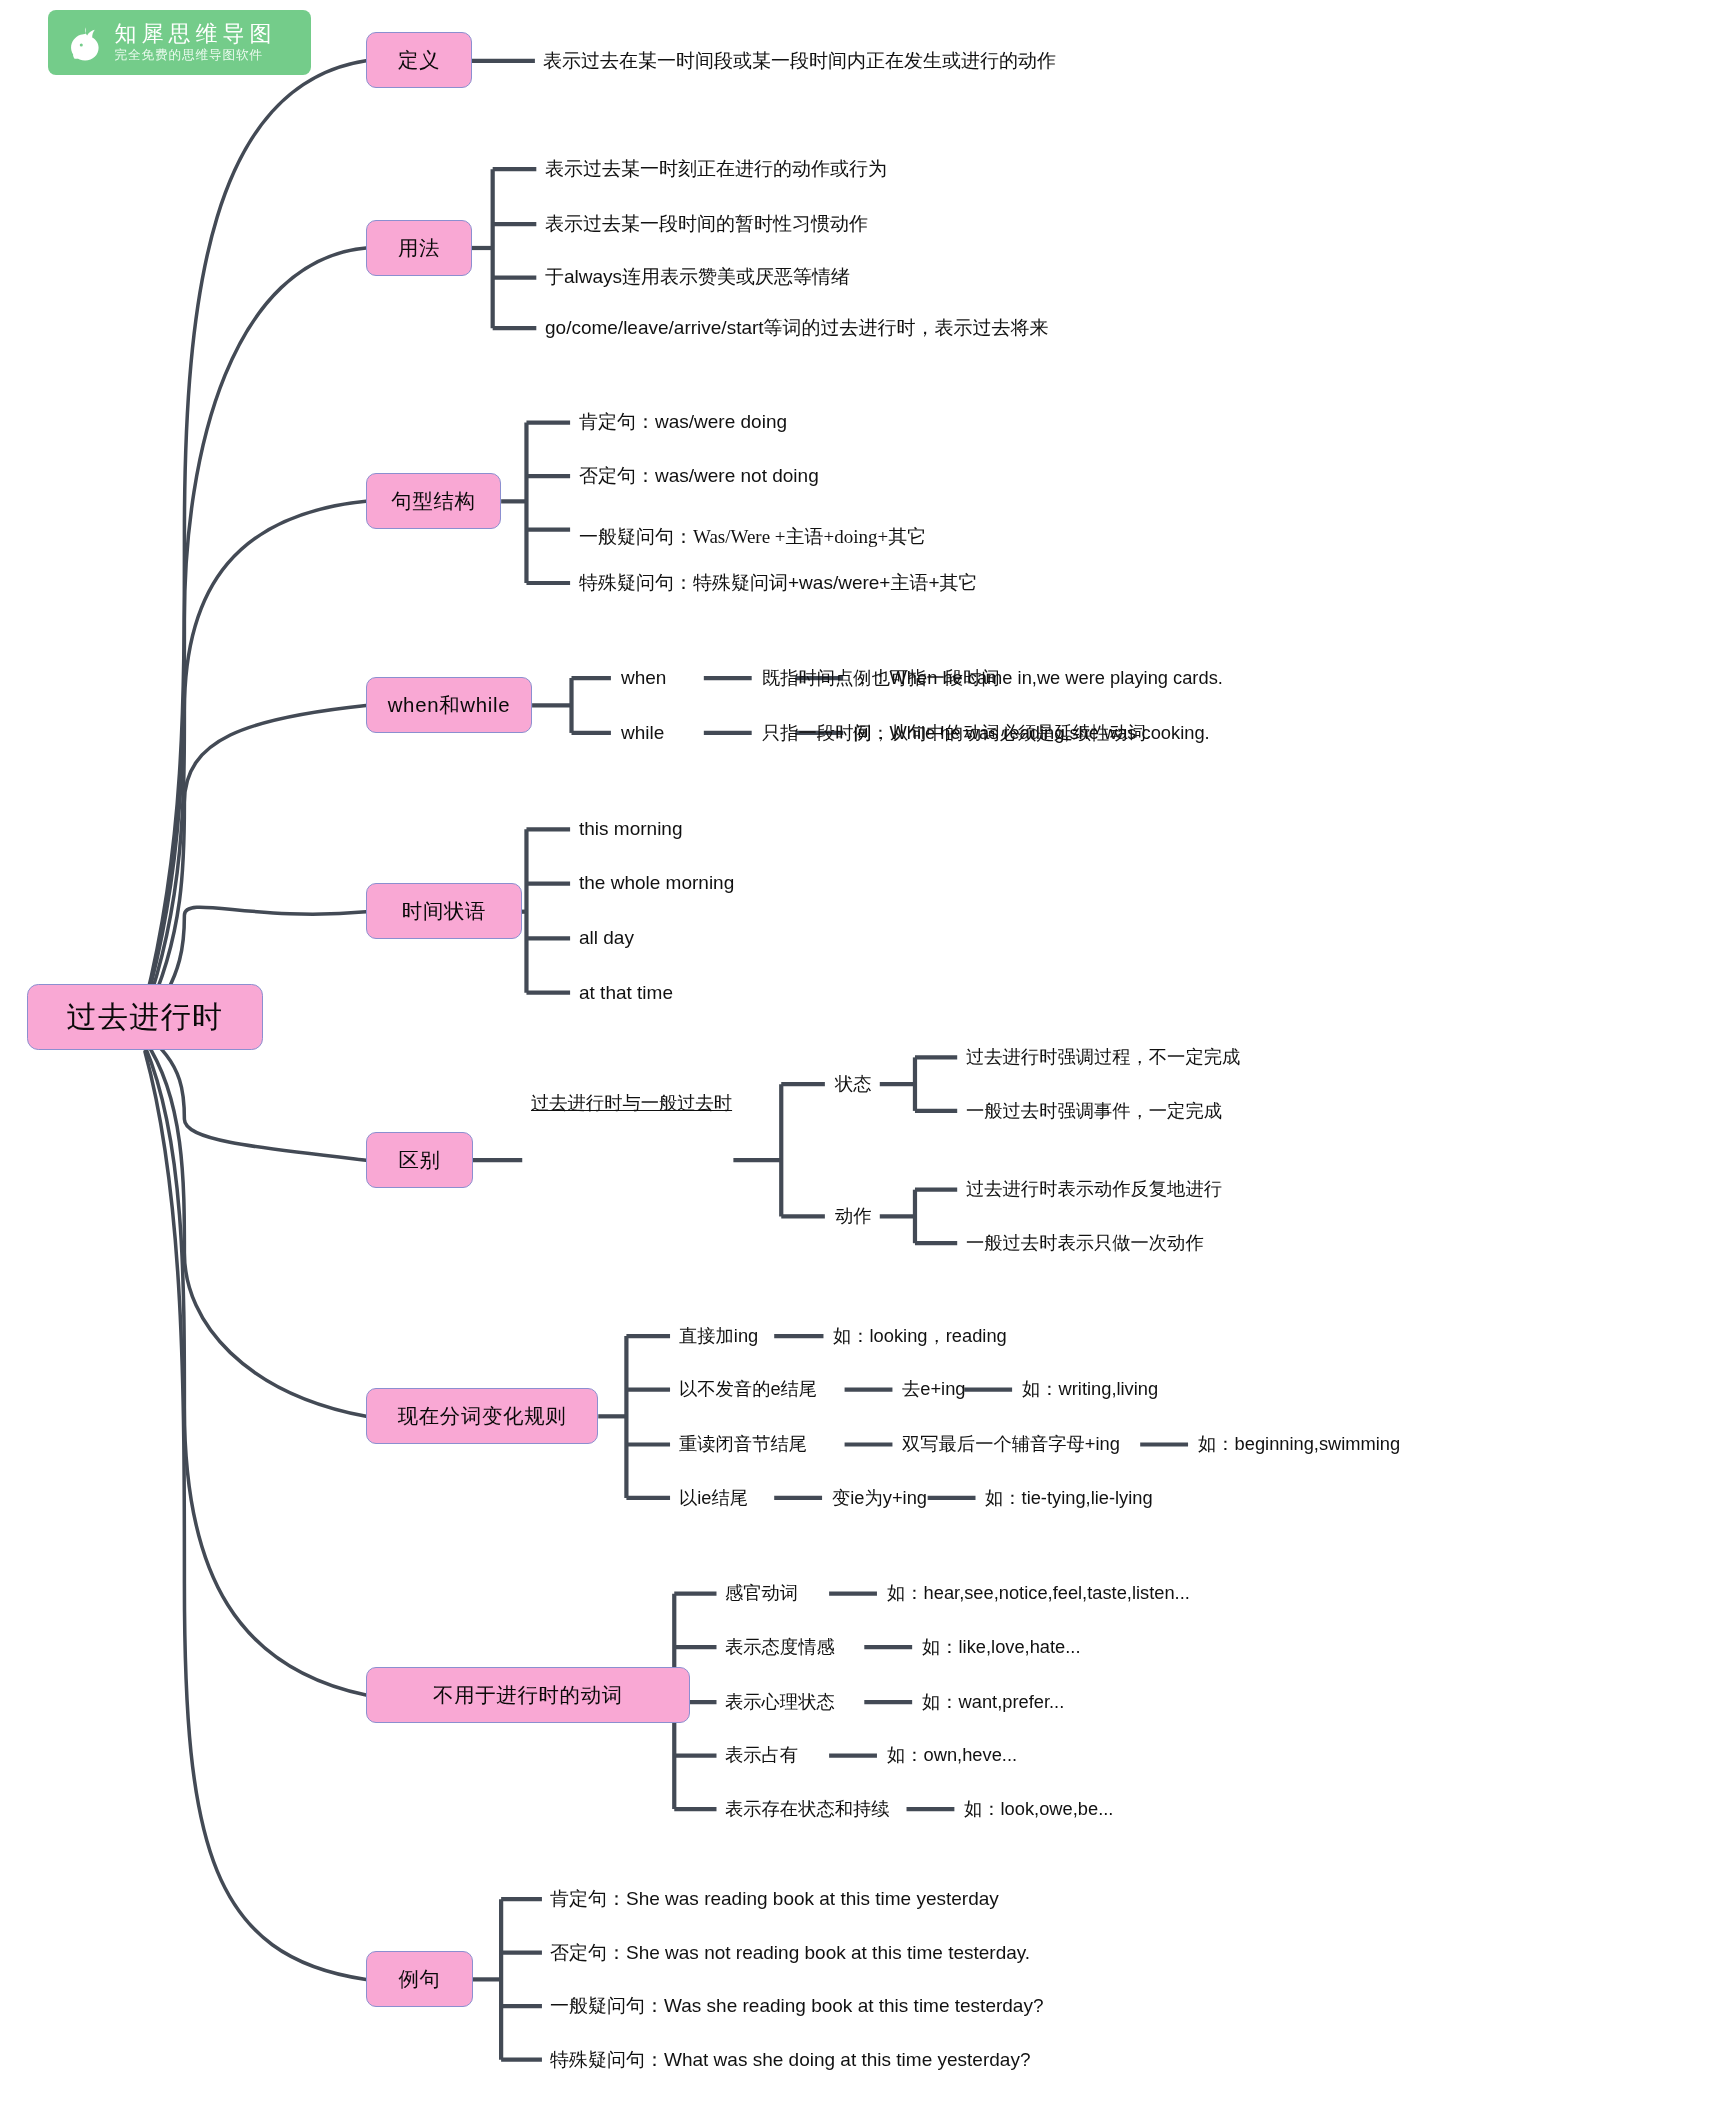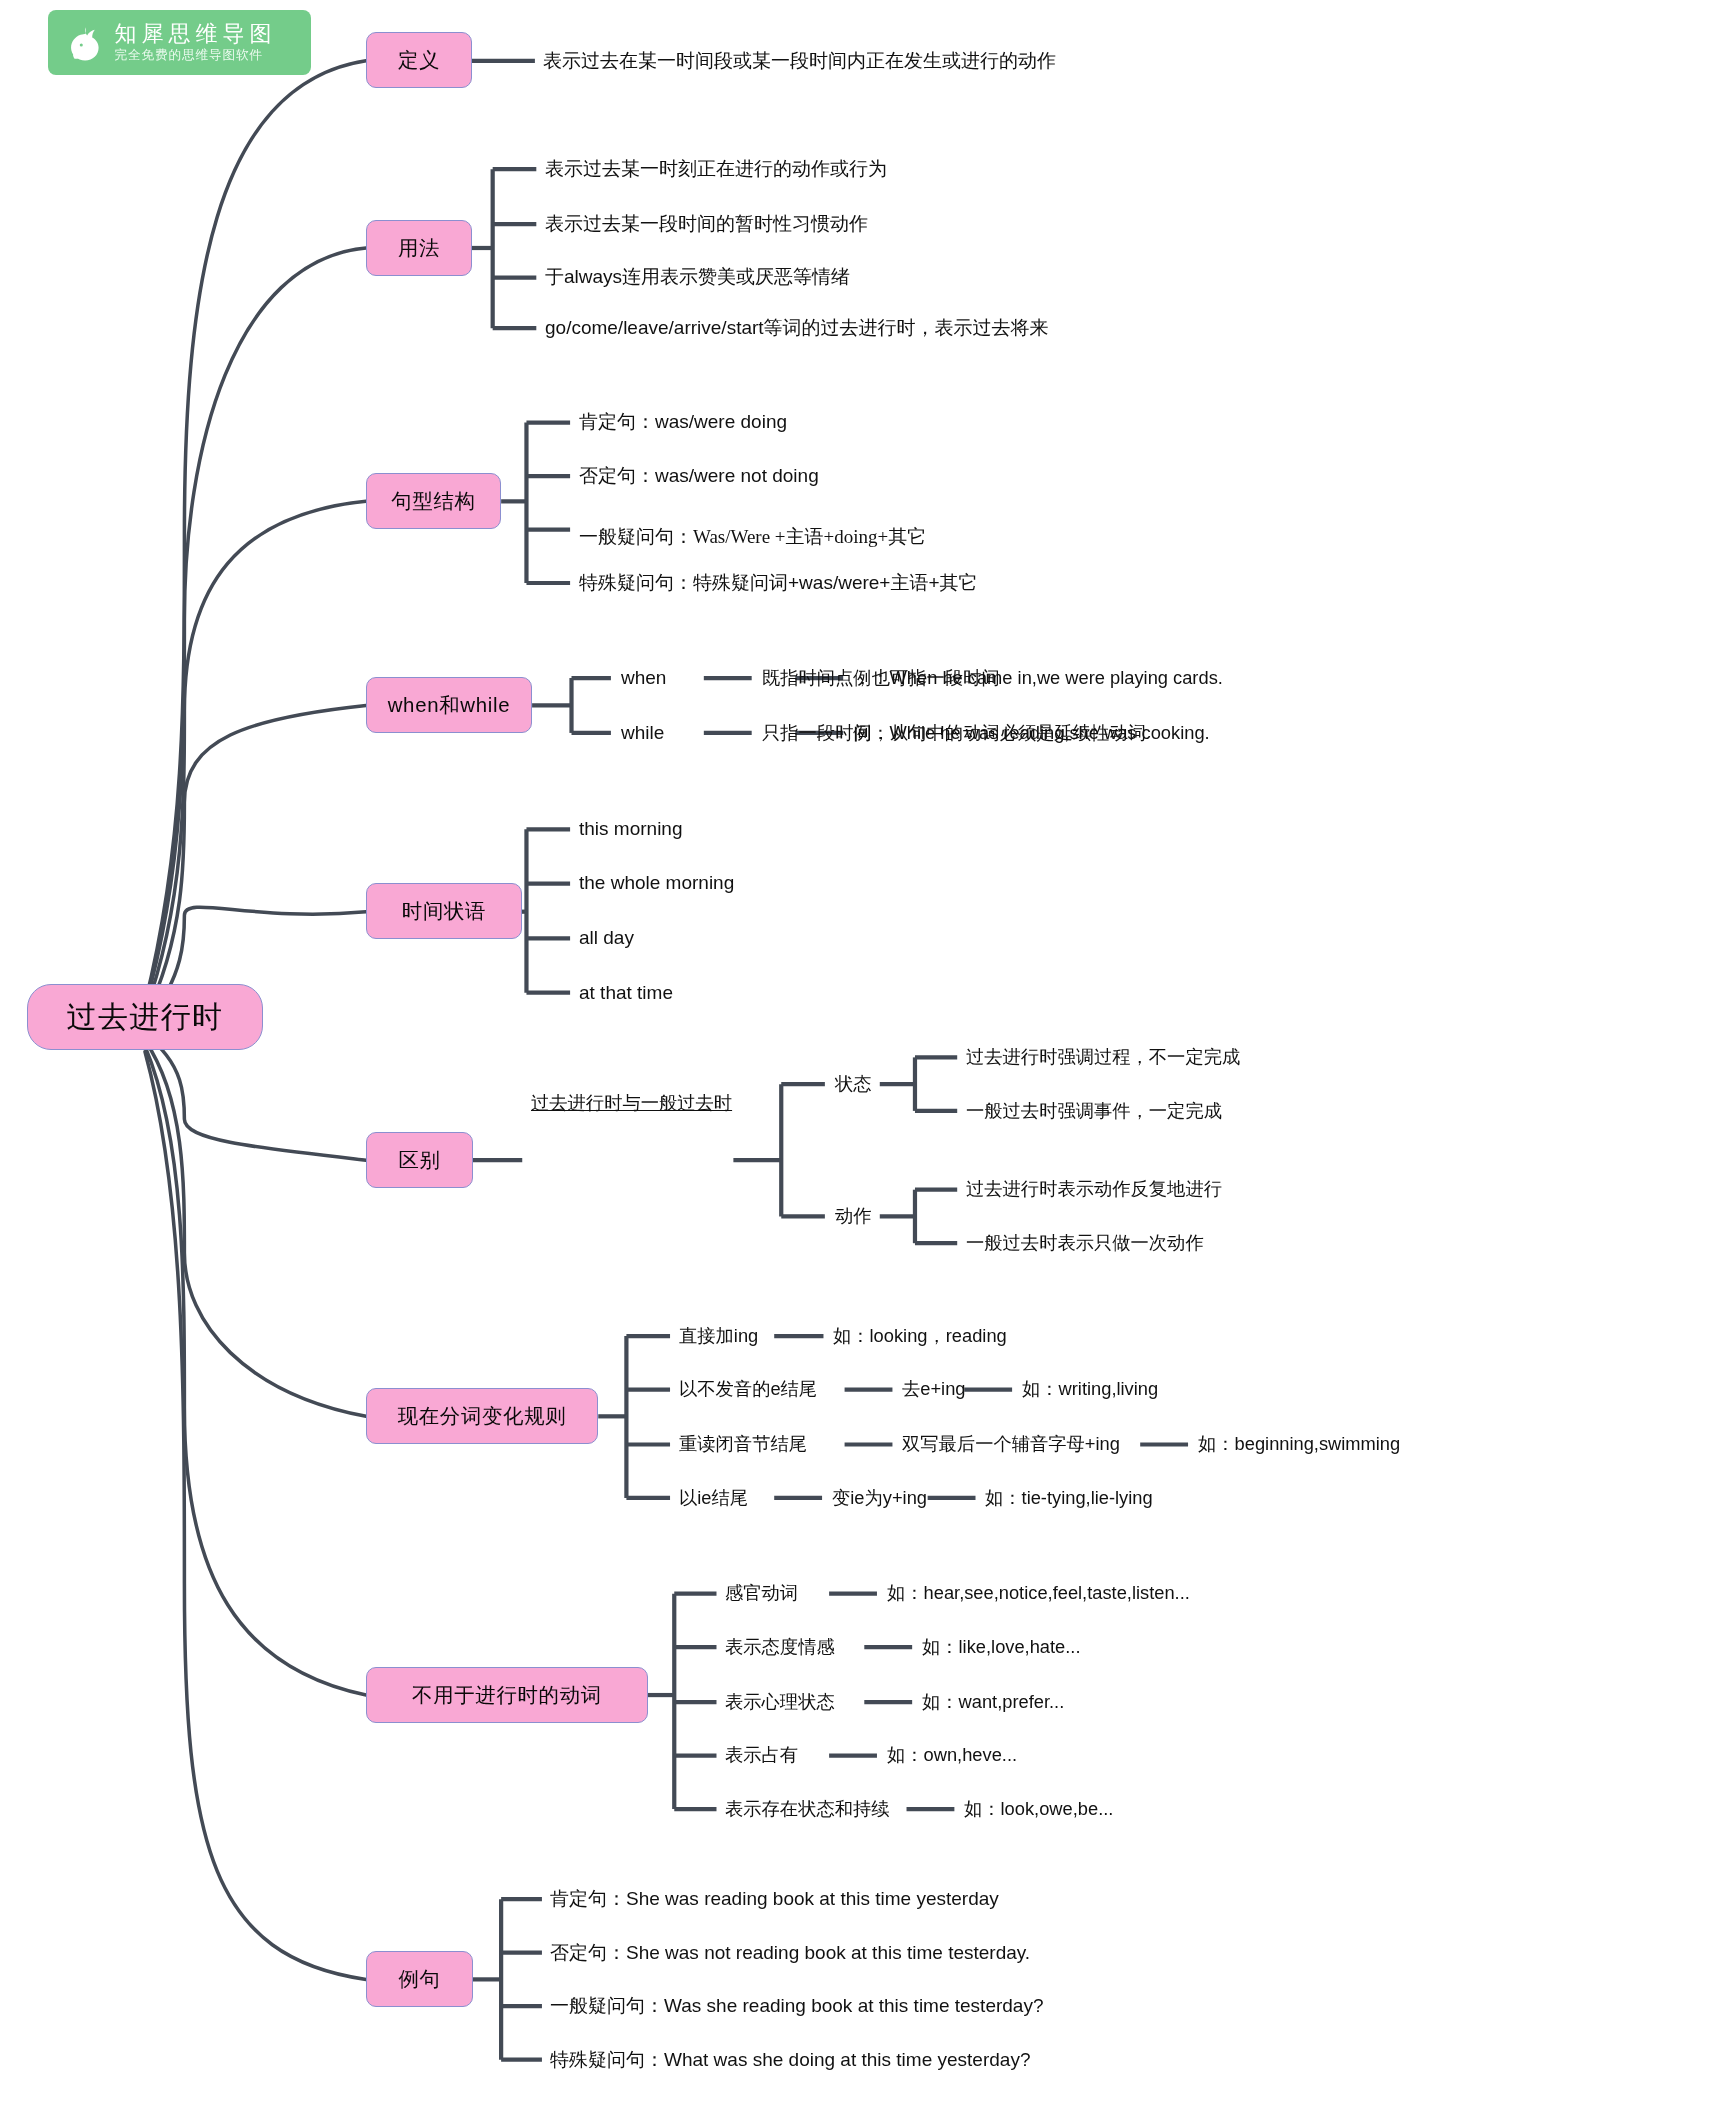--- a/index.html
+++ b/index.html
@@ -215,37 +215,37 @@
         <circle cx="27" cy="36" r="2.4" fill="#74cc8a"></circle>
         <path fill="#ffffff" d="M14 50c3 3 7 5 11 5-2 2-6 3-9 2-1-2-2-4-2-7z"></path>
       </svg>
     </span>
     <span class="logo-text">
       <span class="logo-title">知犀思维导图</span>
       <span class="logo-sub">完全免费的思维导图软件</span>
     </span>
   </div>
 
-  <div class="node root" style="left:27px; top:984px; width:236px; height:66px;border-radius:24px;">过去进行时</div>
+  <div class="node root" style="left:27px; top:984px; width:236px; height:66px;">过去进行时</div>
 
   <div class="node lvl1" style="left:366px; top:32px; width:106px; height:56px;">定义</div>
 
   <div class="node lvl1" style="left:366px; top:220px; width:106px; height:56px;">用法</div>
 
   <div class="node lvl1" style="left:366px; top:473px; width:135px; height:56px;">句型结构</div>
 
   <div class="node lvl1" style="left:366px; top:677px; width:166px; height:56px;">when和while</div>
 
   <div class="node lvl1" style="left:366px; top:883px; width:156px; height:56px;">时间状语</div>
 
   <div class="node lvl1" style="left:366px; top:1132px; width:107px; height:56px;">区别</div>
 
   <div class="node lvl1" style="left:366px; top:1388px; width:232px; height:56px;">现在分词变化规则</div>
 
-  <div class="node lvl1" style="left:366px; top:1667px; width:282px; height:56px;">不用于进行时的动词</div>
+  <div class="node lvl1" style="left:366px; top:1667px; width:324px; height:56px;">不用于进行时的动词</div>
 
   <div class="node lvl1" style="left:366px; top:1951px; width:107px; height:56px;">例句</div>
 
   <div class="leaf t28" style="left:543px; top:51px;">表示过去在某一时间段或某一段时间内正在发生或进行的动作</div>
 
   <div class="leaf t28" style="left:545px; top:159px;">表示过去某一时刻正在进行的动作或行为</div>
   <div class="leaf t28" style="left:545px; top:214px;">表示过去某一段时间的暂时性习惯动作</div>
   <div class="leaf t28" style="left:545px; top:267px;">于always连用表示赞美或厌恶等情绪</div>
   <div class="leaf t28" style="left:545px; top:318px;">go/come/leave/arrive/start等词的过去进行时，表示过去将来</div>
 

